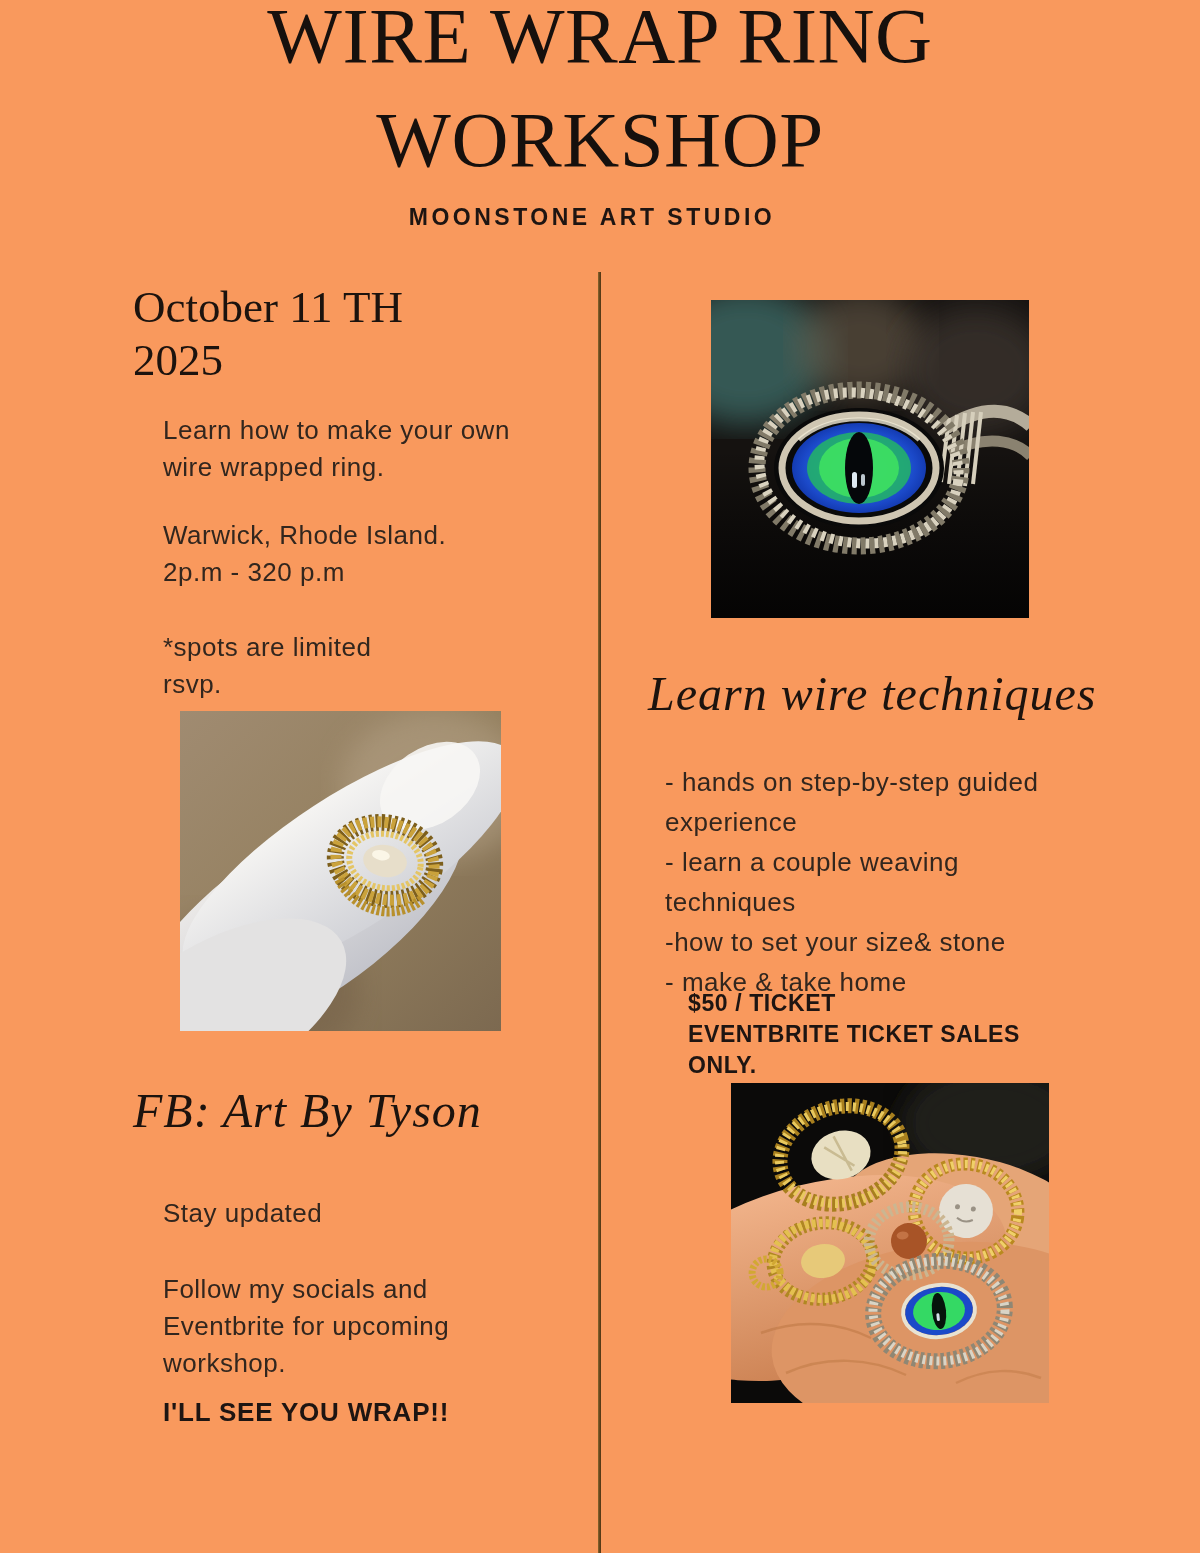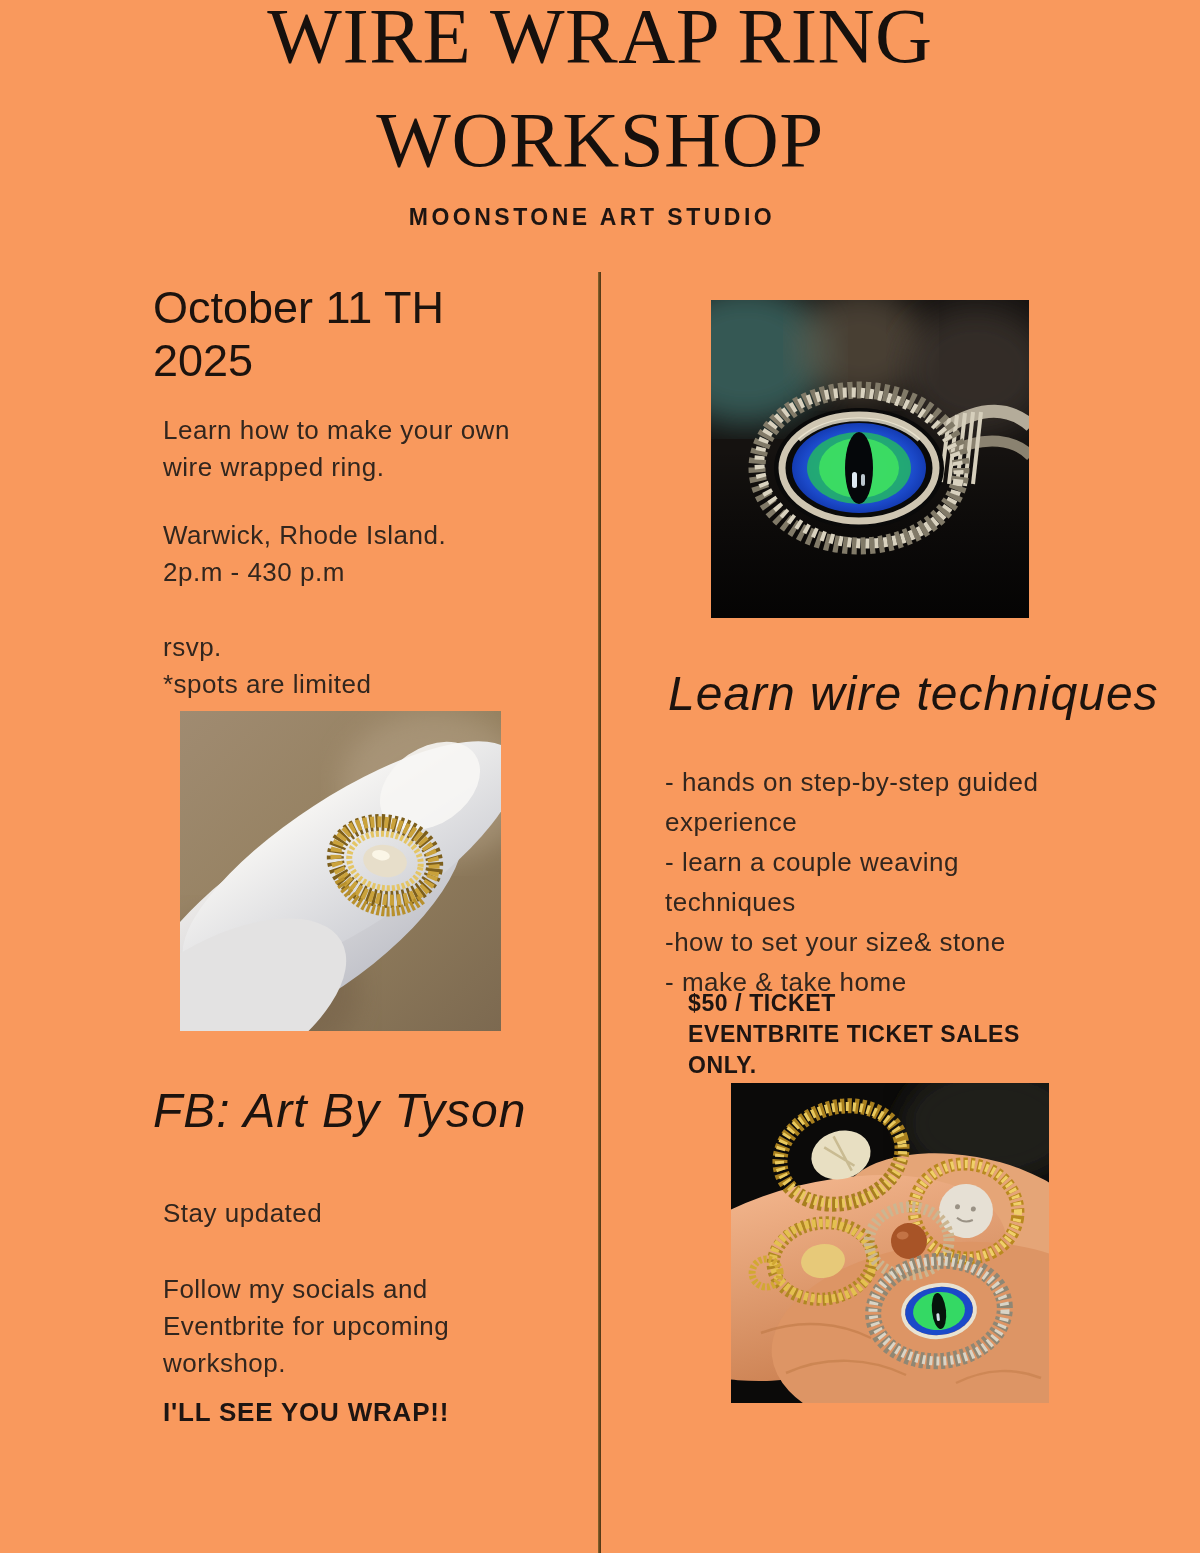--- a/index.html
+++ b/index.html
@@ -8,21 +8,21 @@
     --body-ink:#32261E;
     --divider:#6E4B1E;
   }
   *{margin:0;padding:0;box-sizing:border-box;}
   html,body{background:#fff;}
   body{width:1200px;margin:0 auto;font-family:"Liberation Sans","DejaVu Sans",sans-serif;}
   .flyer{
     position:relative;width:1200px;height:1553px;overflow:hidden;
     background:var(--bg);color:var(--body-ink);
   }
-  .serif{font-family:Liberation Sans, sans-serif;margin-left:20px;}
+  .serif{font-family:Liberation Serif, serif;}
   .abs{position:absolute;}
 
   .title{
     left:0;right:0;top:-16px;text-align:center;
     font-family:"Liberation Serif","DejaVu Serif",serif;
     font-size:79px;line-height:104px;font-weight:500;
     color:var(--ink);letter-spacing:0.5px;white-space:nowrap;
   }
   .subtitle{
     left:0;right:16px;top:204px;text-align:center;
@@ -84,26 +84,26 @@
 
   <div class="abs serif date-heading">
     <div>October 11 TH</div>
     <div>2025</div>
   </div>
 
   <div class="abs body-block intro">Learn how to make your own wire wrapped ring.</div>
 
   <div class="abs body-block loc-time">
     <div>Warwick, Rhode Island.</div>
-    <div>2p.m - 430 p.m</div>
+    <div>2p.m - 320 p.m</div>
   </div>
 
   <div class="abs body-block rsvp-block">
+    <div>*spots are limited</div>
     <div>rsvp.</div>
-    <div>*spots are limited</div>
   </div>
 
   <div class="abs photo photo-glove">
     <svg viewBox="0 0 321 320" xmlns="http://www.w3.org/2000/svg">
       <defs>
         <linearGradient id="tanBg" x1="0" y1="0" x2="1" y2="1">
           <stop offset="0" stop-color="#a08b71"></stop>
           <stop offset="0.5" stop-color="#94805f"></stop>
           <stop offset="1" stop-color="#7c6950"></stop>
         </linearGradient>

